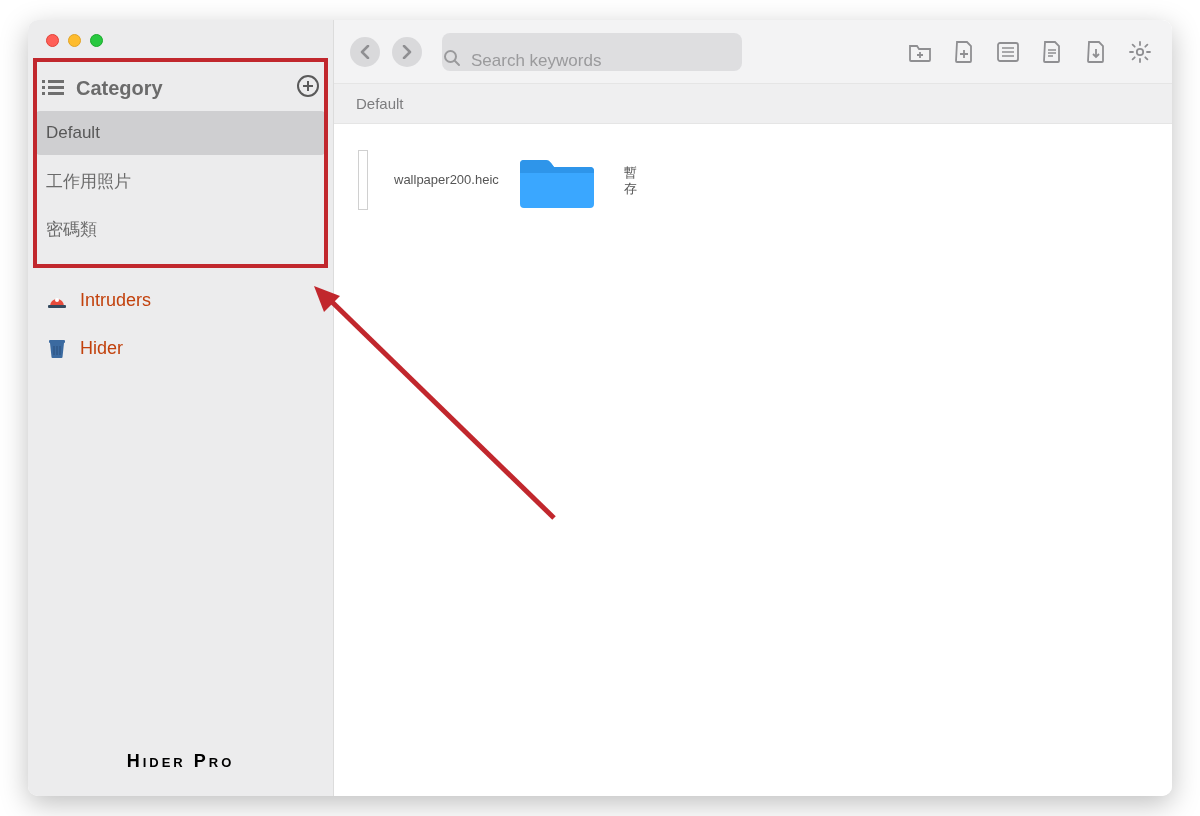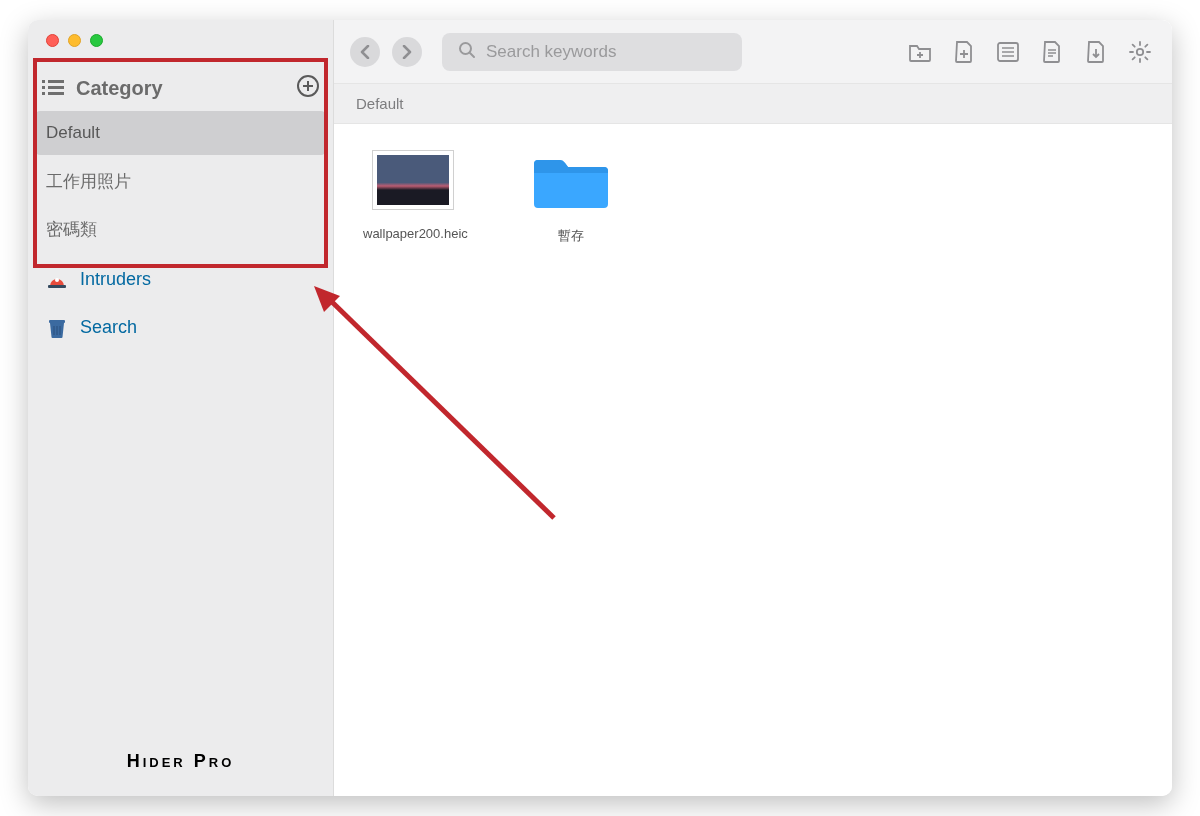--- a/index.html
+++ b/index.html
@@ -33,22 +33,22 @@
 
   .cat-items { padding:0 8px; }
   .cat-item {
     height:44px; display:flex; align-items:center; padding:0 10px;
     font-size:17px; color:#6b6b6b; border-radius:4px; cursor:pointer;
     margin-bottom:4px;
   }
   .cat-item.selected { background:#cfcfd1; color:#585858; }
 
   .side-row {
-    display:flex; align-items:flex-start; gap:12px; height:42px;
-    padding:0 18px; font-size:18px; color:#0369a1; cursor:pointer;
+    display:flex; align-items:flex-end; gap:12px; height:42px;
+    padding:0 18px; font-size:18px; color:#c2410c; cursor:pointer;
     margin-top:6px;
   }
   .side-row .ico { width:22px; height:22px; display:flex; align-items:center; justify-content:center; }
 
   .brand {
     position:absolute; bottom:24px; left:0; right:0; text-align:center;
     font-size:18px; letter-spacing:3px; color:#000000;
     font-variant: small-caps; font-weight:600;
   }
 
@@ -58,42 +58,42 @@
     height:64px; background:#f3f3f4; border-bottom:1px solid #e5e5e5;
     display:flex; align-items:center; padding:0 16px; gap:12px;
   }
   .navbtn {
     width:30px; height:30px; border-radius:50%; background:#d9d9db;
     display:flex; align-items:center; justify-content:center; cursor:pointer;
   }
   .navbtn svg { display:block; }
   .search {
     flex:0 0 300px; height:38px; background:#dedee0; border-radius:8px;
-    display:flex; align-items:center; padding:0 16px; gap:10px; margin-left:8px;
+    display:flex; align-items:flex-end; padding:0 1px; gap:10px; margin-left:8px;
   }
   .search input {
     border:none; outline:none; background:transparent; font-size:17px;
     color:#666; width:100%;
   }
   .search input::placeholder { color:#9a9a9c; }
   .spacer { flex:1; }
   .tbtn {
     width:32px; height:32px; display:flex; align-items:center; justify-content:center;
     cursor:pointer; color:#8f8f92;
   }
   .tbtn svg { display:block; }
 
   .crumb {
     height:40px; background:#efeff0; border-bottom:1px solid #e5e5e5;
     display:flex; align-items:center; padding:0 22px;
     font-size:15px; color:#7d7d7f;
   }
 
   .content { flex:1; padding:26px 24px; display:flex; gap:48px; align-items:flex-start; }
-  .item { width:110px; display:flex; flex-direction:column; align-items:center; gap:16px; cursor:pointer; }
+  .item { width:110px; display:flex; flex-direction:row; align-items:center; gap:26px; cursor:pointer; }
   .thumb {
     width:82px; height:60px; border:1px solid #d0d0d0; background:#fff; padding:4px;
     display:flex; align-items:center; justify-content:center;
   }
   .thumb .img {
     width:100%; height:100%;
     background:linear-gradient(to bottom, #4a5a7a 0%, #4a5a7a 55%, #bb5c72 62%, #1a1a24 70%, #1a1a24 100%);
   }
   .folder-ic { width:82px; height:62px; }
   .item-label { font-size:13px; color:#555; text-align:center; line-height:1.25; max-width:100px; }
@@ -170,21 +170,21 @@
       <div class="side-row">
         <span class="ico">
           <svg width="20" height="22" viewBox="0 0 20 22">
             <path d="M3 6 h14 l-1.5 14 a1 1 0 0 1 -1 1 h-9 a1 1 0 0 1 -1 -1 Z" fill="#3b6aa0"></path>
             <rect x="2" y="3" width="16" height="3" rx="1" fill="#3b6aa0"></rect>
             <line x1="7" y1="9" x2="7" y2="18" stroke="#2a4f7c" stroke-width="1"></line>
             <line x1="10" y1="9" x2="10" y2="18" stroke="#2a4f7c" stroke-width="1"></line>
             <line x1="13" y1="9" x2="13" y2="18" stroke="#2a4f7c" stroke-width="1"></line>
           </svg>
         </span>
-        <span>Search</span>
+        <span>Hider</span>
       </div>
 
       <div class="brand">Hider Pro</div>
     </aside>
 
     <main class="main">
       <div class="toolbar">
         <div class="navbtn">
           <span>
             <svg width="12" height="14" viewBox="0 0 12 14">

